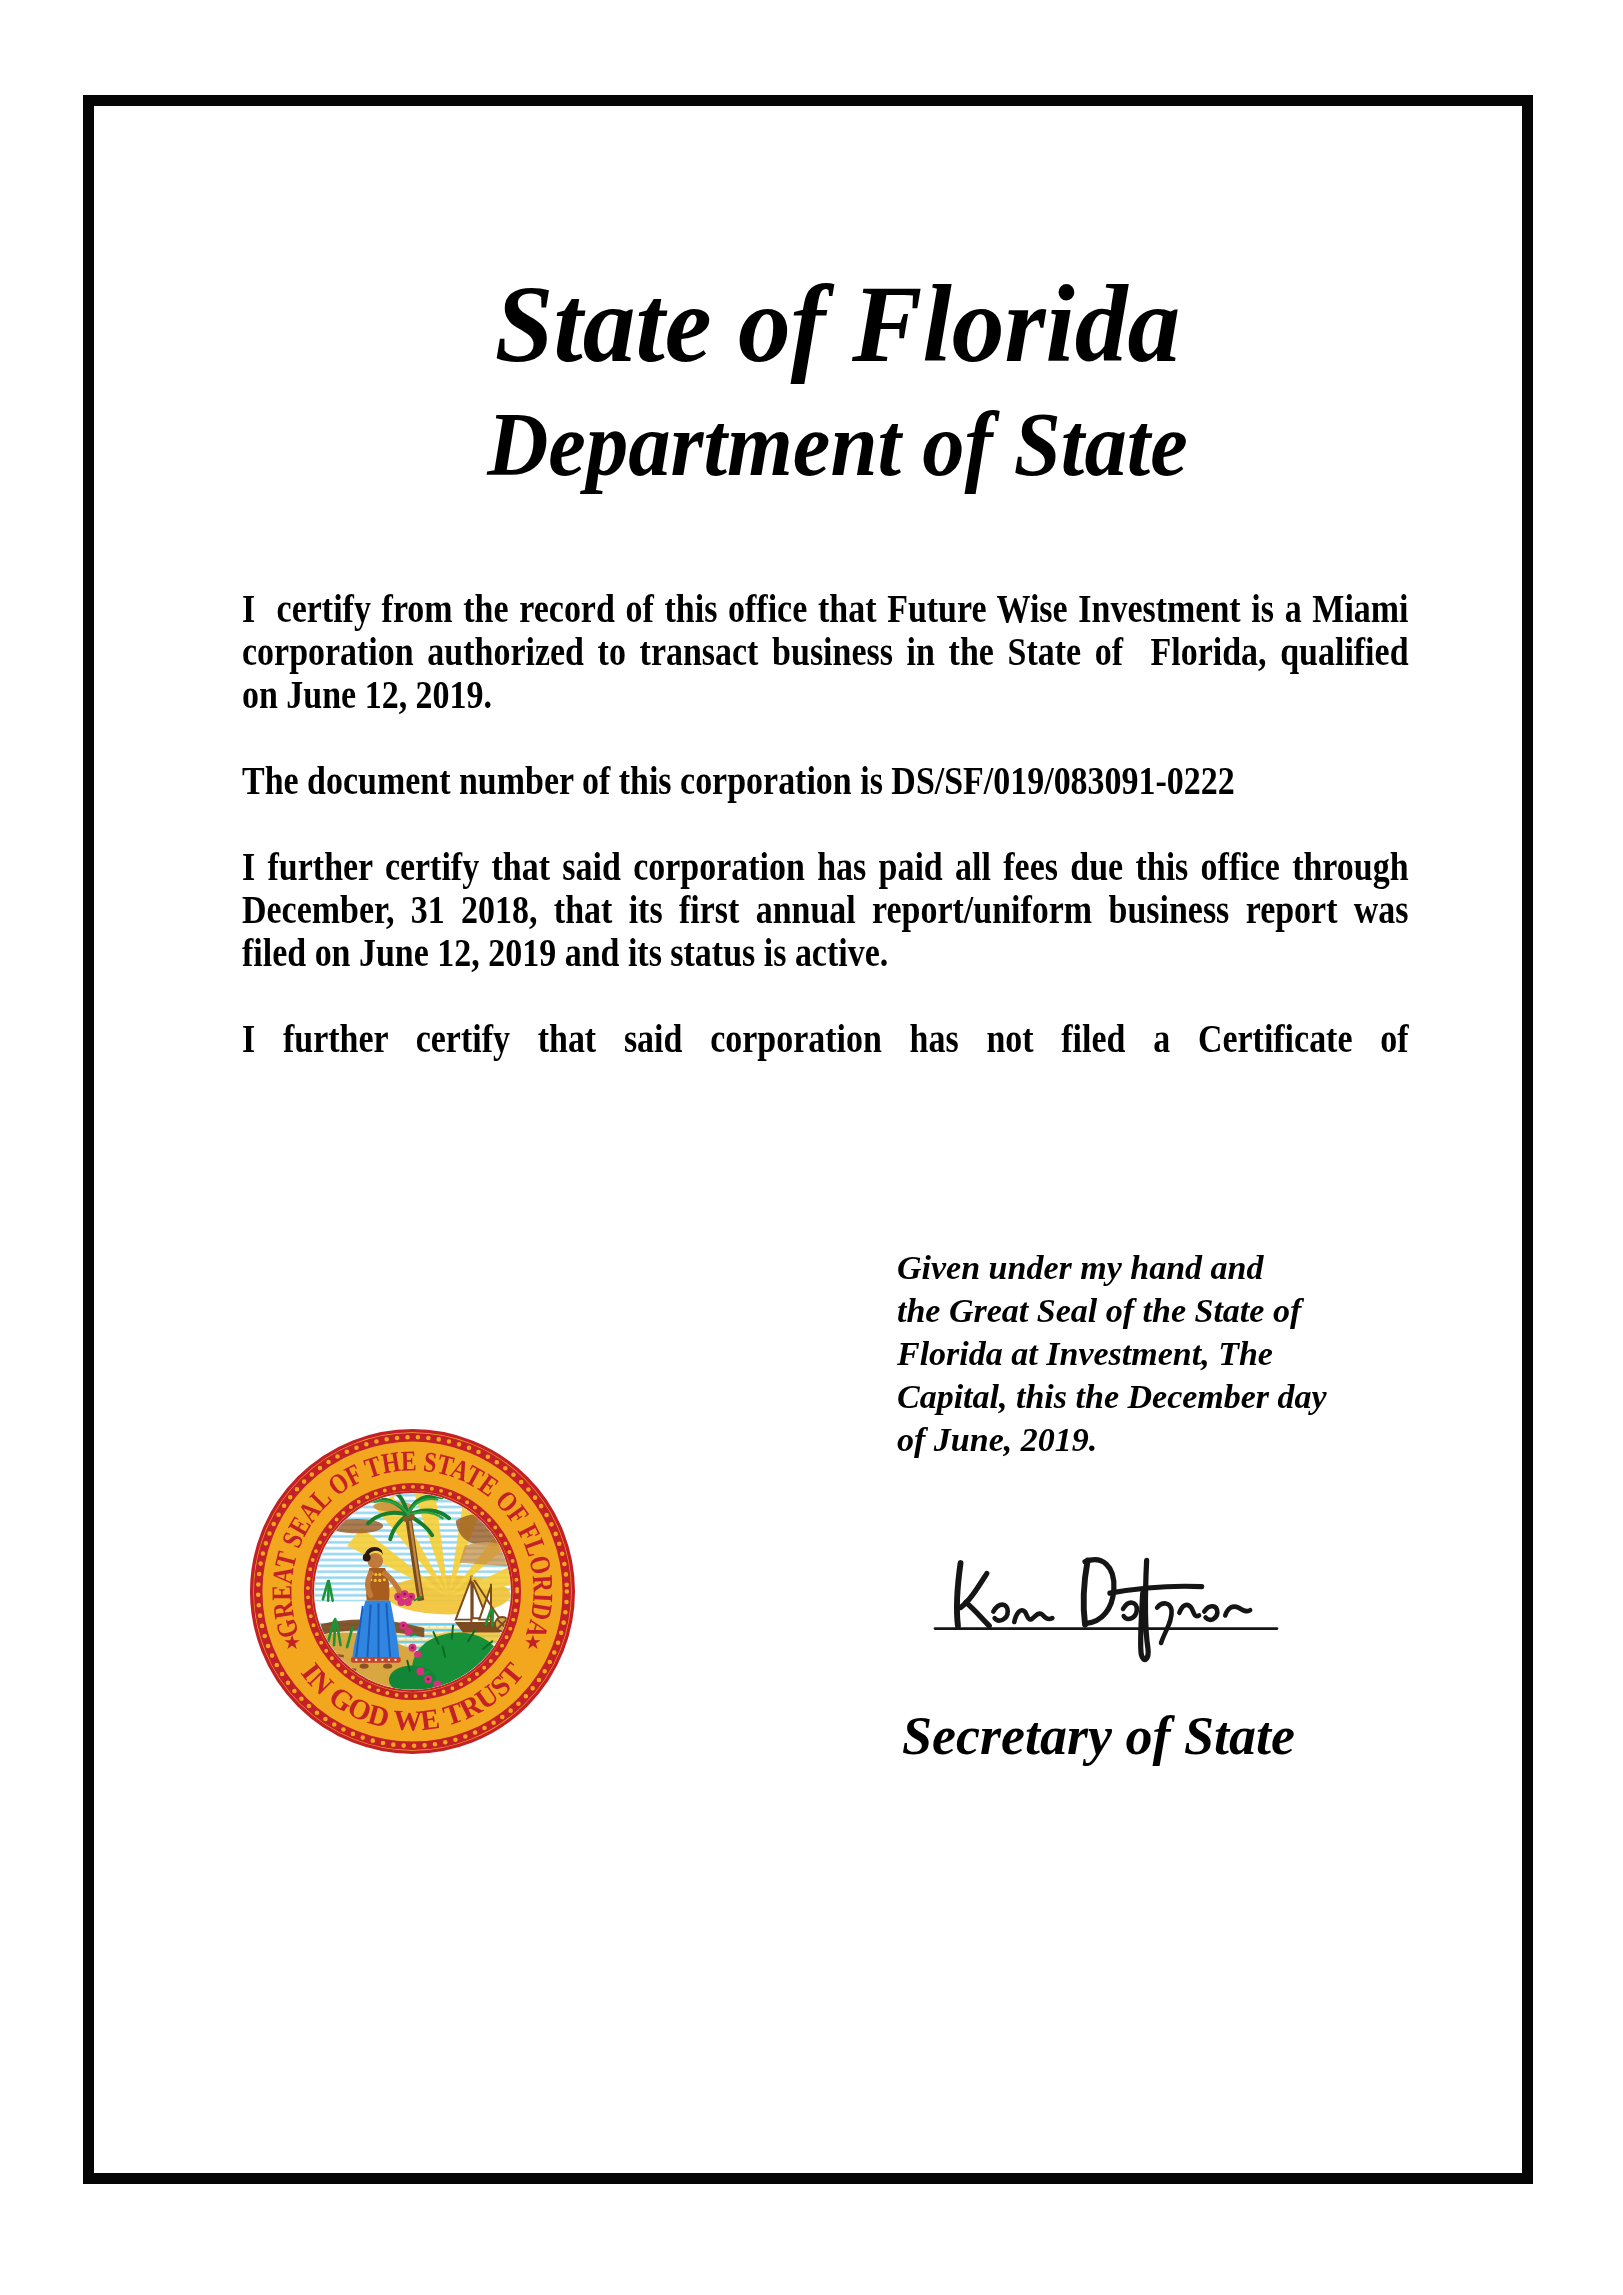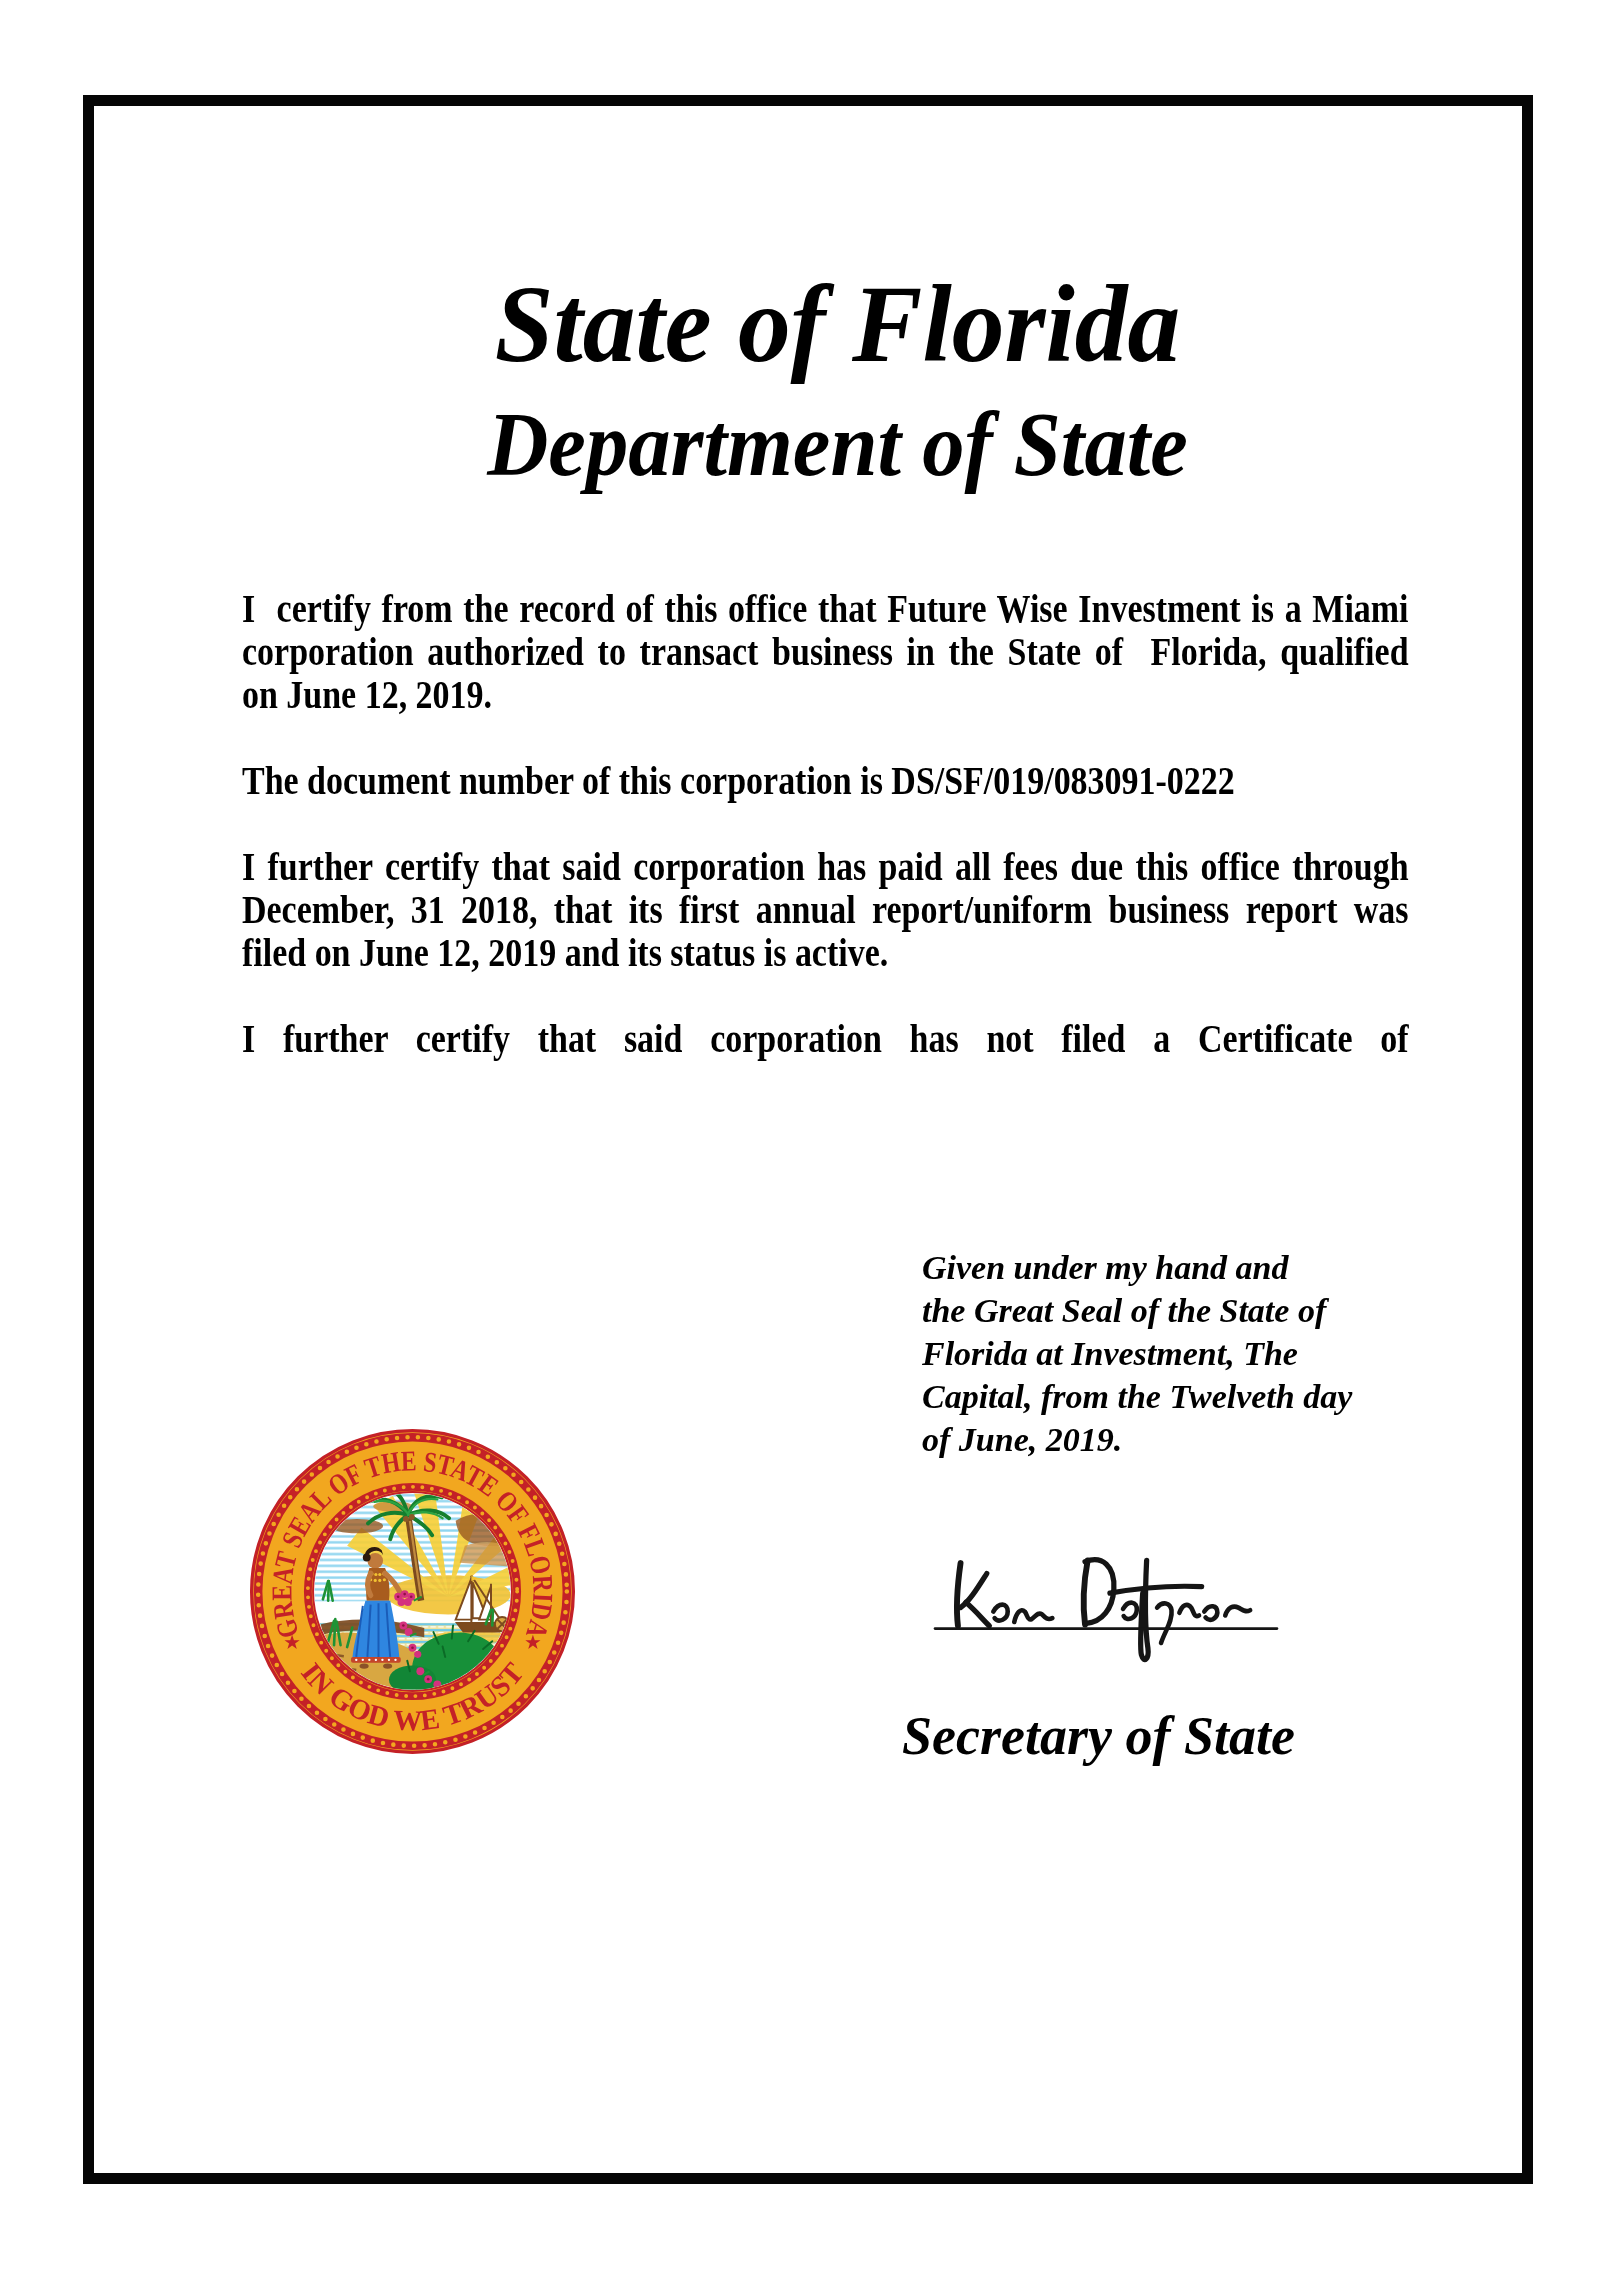--- a/index.html
+++ b/index.html
@@ -25,21 +25,21 @@
   .bodytext{
     position:absolute; left:242px; top:587px; width:1374px;
     transform:scaleX(.849); transform-origin:left top;
     font-weight:bold; font-size:40px; line-height:43px;
   }
   .para{margin:0 0 43px 0;}
   .ln{min-height:43px;}
   .just{text-align:justify; text-align-last:justify;}
   
   .attest{
-    position:absolute; left:922px; top:1249px; width:458px;
+    position:absolute; left:897px; top:1249px; width:458px;
     font-weight:bold; font-style:italic; font-size:34px; line-height:38px;
   }
   
   .seal{position:absolute; left:249px; top:1428px; width:327px; height:327px; margin:0;}
   
   .sig{position:absolute; left:916px; top:1538px; width:380px; height:151px;}
   .sec-title{
     position:absolute; left:902px; top:1706px; width:523px;
     font-weight:bold; font-style:italic; font-size:54px; line-height:60px; white-space:nowrap;
   }
@@ -71,21 +71,21 @@
     </section>
     <section class="para">
       <div class="ln just">I further certify that said corporation has not filed a Certificate of</div>
     </section>
   </main>
 
   <aside class="attest">
     <div class="ln">Given under my hand and</div>
     <div class="ln">the Great Seal of the State of</div>
     <div class="ln">Florida at Investment, The</div>
-    <div class="ln">Capital, from the Twelveth day</div>
+    <div class="ln">Capital, this the December day</div>
     <div class="ln">of June, 2019.</div>
   </aside>
 
   <figure class="seal">
     <svg width="327" height="327" viewBox="0 0 500 500" xmlns="http://www.w3.org/2000/svg">
       <defs>
         <clipPath id="sceneClip">
             <circle cx="250" cy="250" r="150"></circle>
           </clipPath>
         <pattern id="skyStripes" width="10" height="9" patternUnits="userSpaceOnUse">

